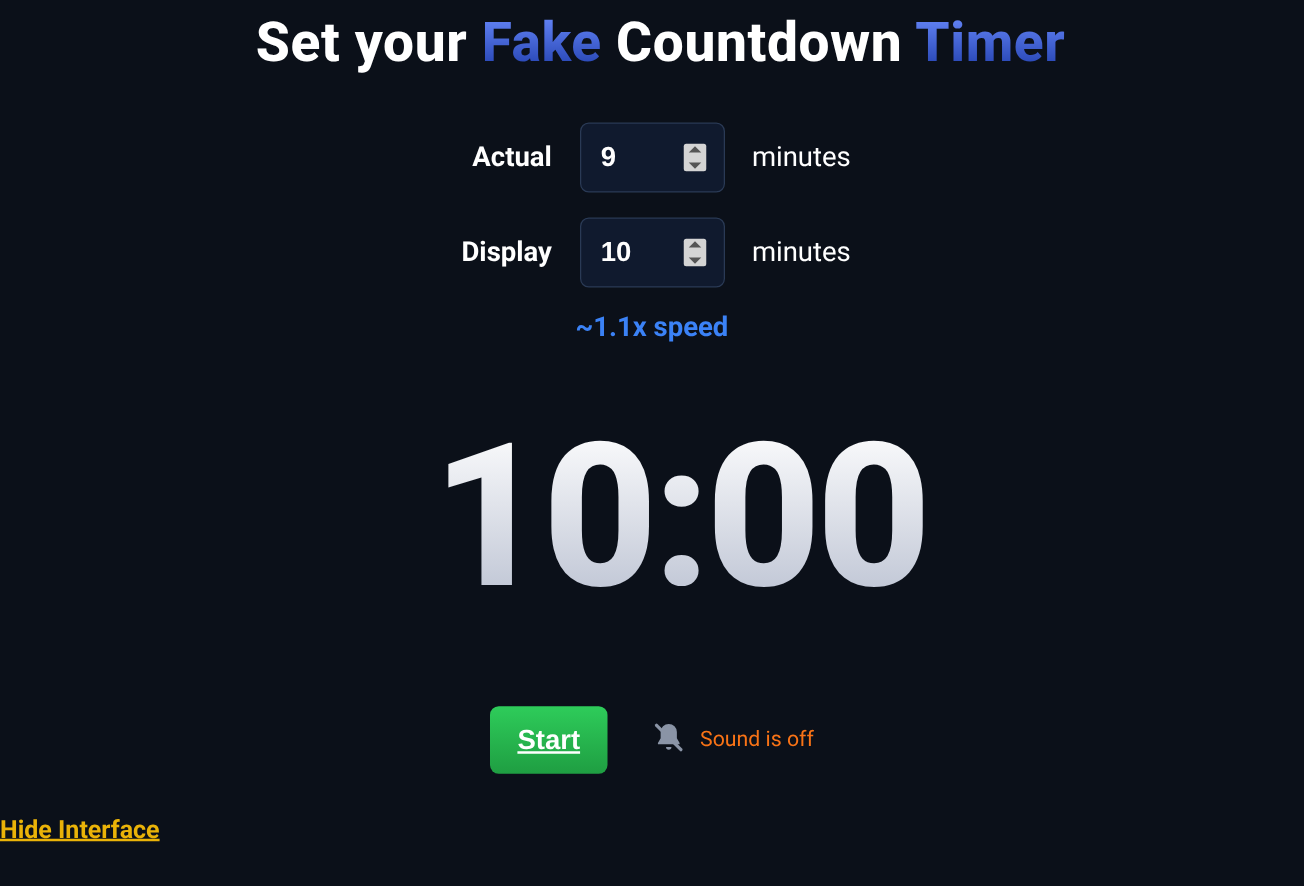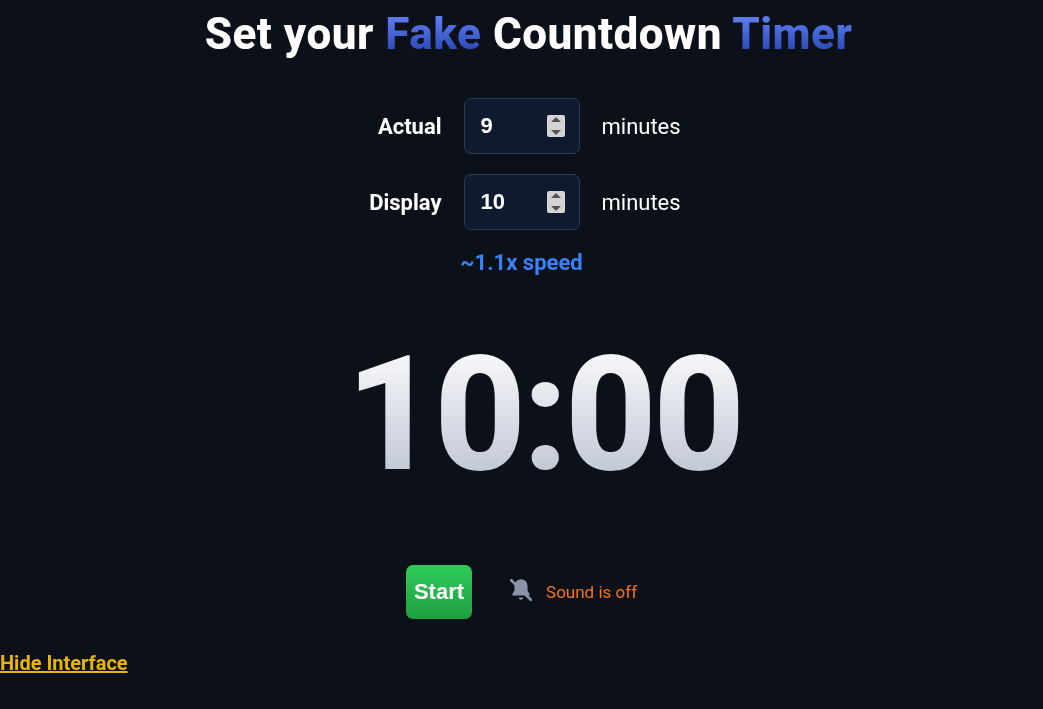--- a/index.html
+++ b/index.html
@@ -117,23 +117,24 @@
       align-items: center;
       justify-content: center;
       gap: 36px;
     }
     .start-btn {
       background: linear-gradient(180deg, #2ecc5a 0%, #1f9e42 100%);
       border: none;
       color: #fff;
       font-size: 22px;
       font-weight: 700;
-      padding: 14px 8px;
+      padding: 14px 22px;
       border-radius: 7px;
       cursor: pointer;
+      text-decoration: underline;
     }
     .sound {
       display: flex;
       align-items: center;
       gap: 12px;
       color: #f97316;
       font-size: 17px;
       cursor: pointer;
     }
     .sound svg { width: 26px; height: 26px; fill: #8a94a6; }

